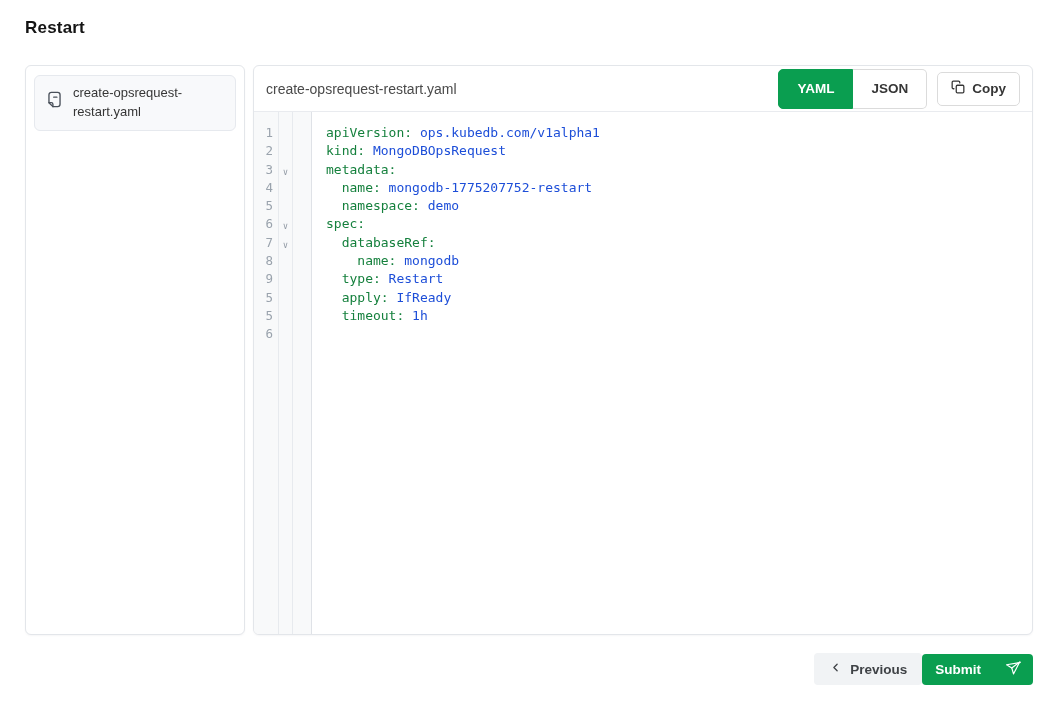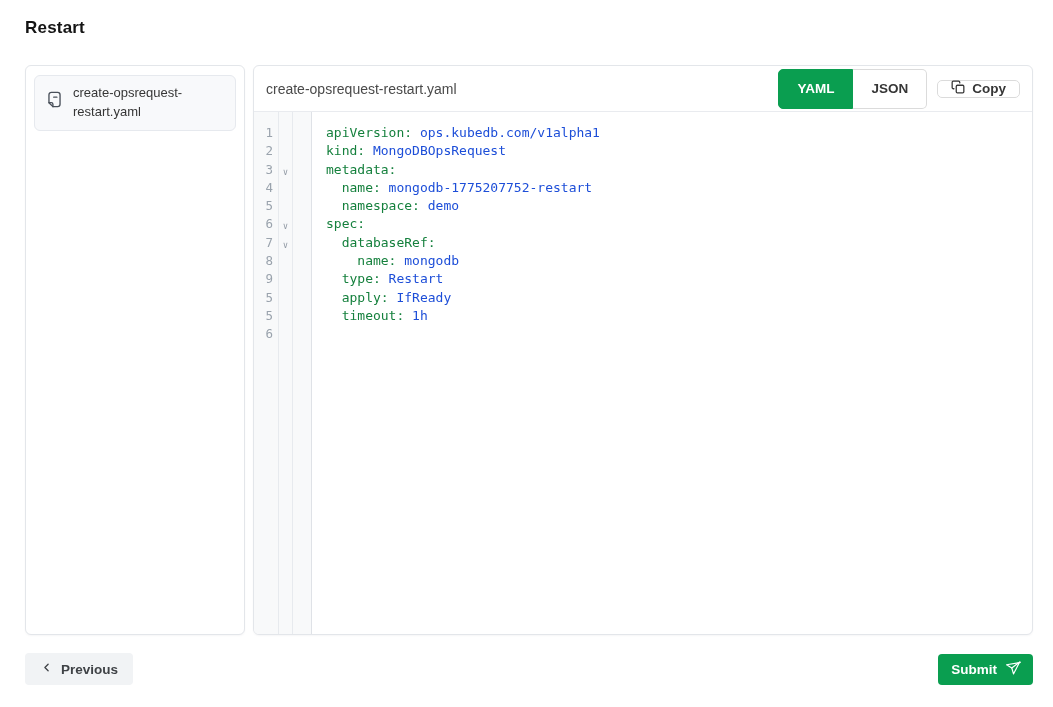--- a/index.html
+++ b/index.html
@@ -28,45 +28,45 @@
   .filename { flex:1; font-size:14px; color:#4a4a4a; }
 
   .seg { display:flex; }
   .seg-btn { height:40px; padding:0 18px; font-size:13.5px; font-weight:700;
     font-family:"Liberation Sans", sans-serif; color:#363636; background:#fff;
     border:1px solid #dbdbdb; cursor:pointer; }
   .seg-btn:first-child { border-radius:5px 0 0 5px; }
   .seg-btn:last-child { border-radius:0 5px 5px 0; border-left:none; }
   .seg-btn.active { background:var(--green,#0a9e50); color:#fff; border-color:var(--green,#0a9e50); }
 
-  .copy-btn { margin-left:10px; height:18px; padding:0 13px; display:flex; align-items:center;
+  .copy-btn { margin-left:10px; height:34px; padding:0 13px; display:flex; align-items:center;
     gap:7px; background:#fff; border:1px solid #dbdbdb; border-radius:5px;
     font-size:13.5px; font-weight:700; color:#363636; cursor:pointer;
     font-family:"Liberation Sans", sans-serif; }
 
   .editor-body { flex:1; display:flex; font-family:"DejaVu Sans Mono", monospace;
     font-size:13px; overflow:hidden; }
   .gut { background:#f8f9fa; padding-top:12px; flex:none; }
   .gut-nums { width:25px; text-align:right; padding-right:5px; color:#9aa3ad;
     font-size:12.5px; border-right:1px solid #e7eaee; }
   .gut-fold { width:14px; border-right:1px solid #e7eaee; text-align:center; }
   .gut-empty { width:19px; border-right:1px solid #dfe2e7; }
   .gut-row { height:18.3px; line-height:18.3px; }
   .fold-glyph { font-size:9px; color:#949ca6; position:relative; top:2px; cursor:pointer; display:block; height:18.3px; line-height:18.3px; }
 
   .code { flex:1; padding:12px 0 0 14px; white-space:pre; color:#333; cursor:text; }
   .code-line { height:18.3px; line-height:18.3px; }
   .tok-key { color:#15803d; }
   .tok-val { color:#1d4ed8; }
 
-  .footer { display:flex; justify-content:space-between; align-items:center; margin-top:18px; }
+  .footer { display:flex; justify-content:flex-end; align-items:center; margin-top:18px; }
   .prev-btn { height:32px; padding:0 15px; display:flex; align-items:center; gap:8px;
     background:#f1f3f5; border:none; border-radius:4px; font-size:13.5px; font-weight:600;
     color:#3f4246; cursor:pointer; font-family:"Liberation Sans", sans-serif; }
-  .submit-btn { height:31px; padding:0 13px; display:flex; align-items:center; gap:8px;
+  .submit-btn { height:31px; padding:0 13px; display:flex; align-items:center; gap:24px;
     background:var(--green,#0a9e50); border:none; border-radius:4px; font-size:13.5px;
     font-weight:700; color:#fff; cursor:pointer; font-family:"Liberation Sans", sans-serif; }
 </style>
 </head>
 <body>
 
 <div class="wrap">
   <div class="page-title">Restart</div>
 
   <div class="row">

